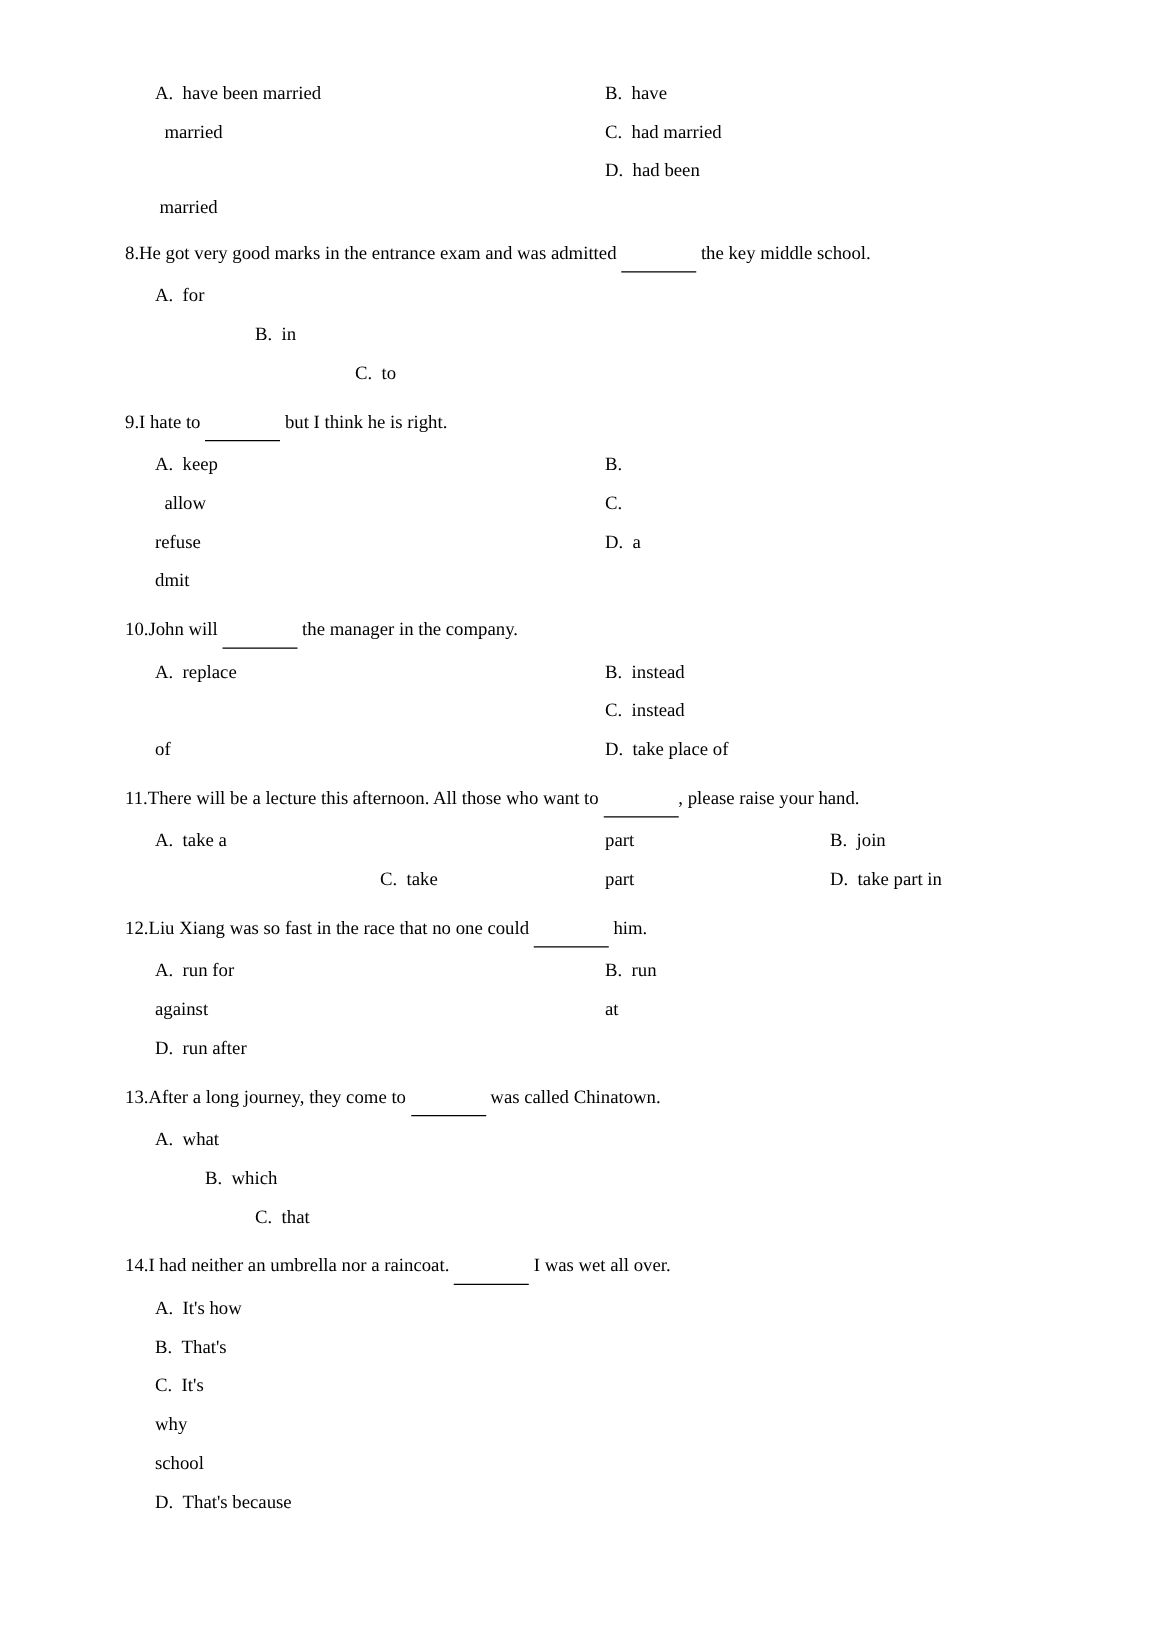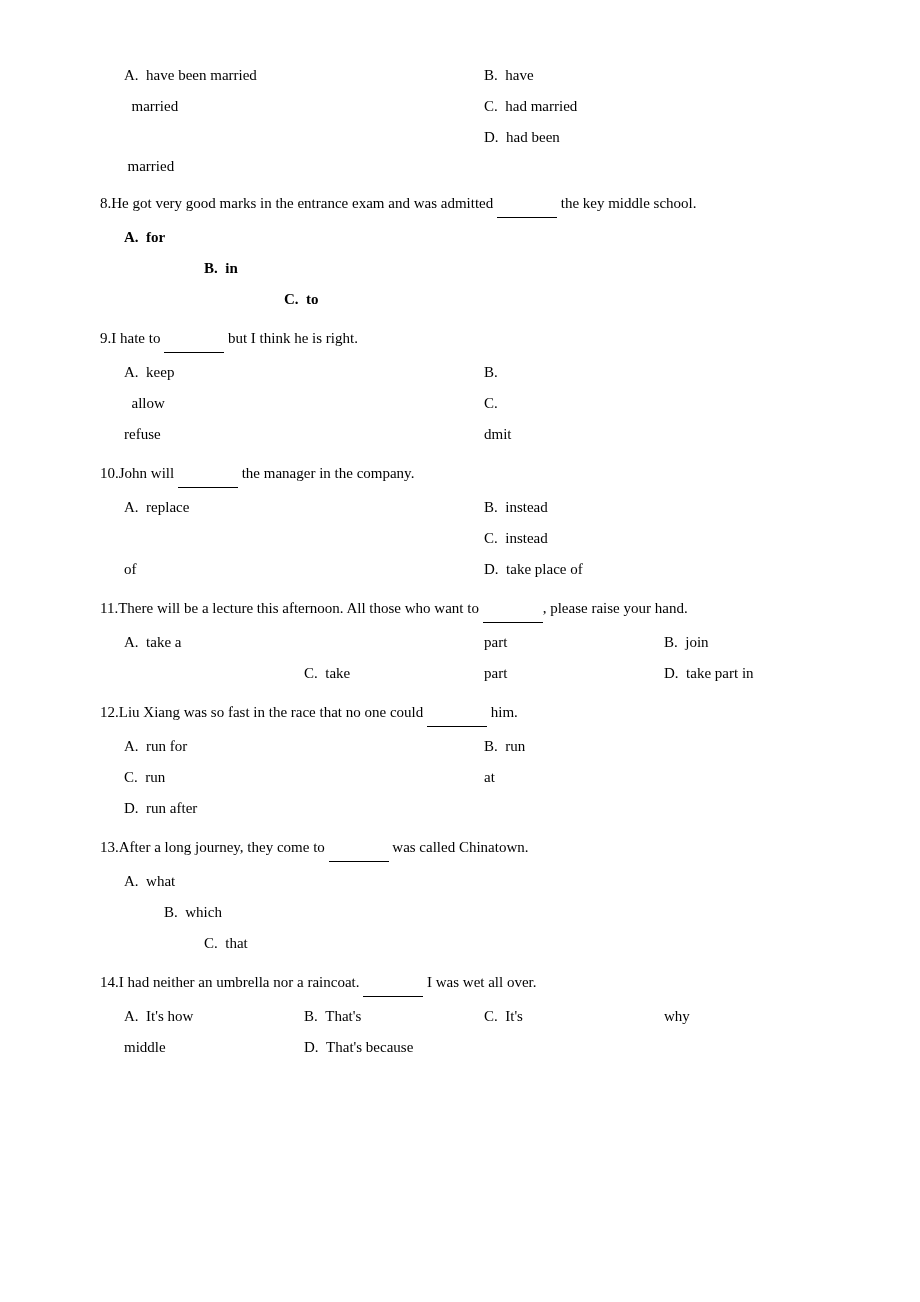--- a/index.html
+++ b/index.html
@@ -59,37 +59,38 @@
         <span>D.</span>&nbsp;&nbsp;had been
       </div>
     </div>
     <div style="margin-left:20px;">&nbsp;&nbsp;married</div>
   </div>
 
   <div class="question-block">
     <div class="question-text">
       8.He got very good marks in the entrance exam and was admitted <span class="blank">&nbsp;&nbsp;&nbsp;&nbsp;&nbsp;&nbsp;&nbsp;</span> the key middle school.
     </div>
-    <div style="margin-left:20px;font-weight:bold;">
+    <div style="margin-left:20px;">
       <div class="option">A.&nbsp;&nbsp;for</div>
       <div class="option" style="margin-left:80px;">B.&nbsp;&nbsp;in</div>
       <div class="option" style="margin-left:160px;">C.&nbsp;&nbsp;to</div>
     </div>
   </div>
 
   <div class="question-block">
     <div class="question-text">
       9.I hate to <span class="blank">&nbsp;&nbsp;&nbsp;&nbsp;&nbsp;&nbsp;&nbsp;</span> but I think he is right.
     </div>
     <div style="display:grid; grid-template-columns: 1fr 1fr; margin-left:20px;">
       <div class="option">A.&nbsp;&nbsp;keep</div>
       <div class="option">B.</div>
       <div class="option">&nbsp;&nbsp;allow</div>
       <div class="option">C.</div>
       <div class="option">refuse</div>
+      <div class="option">D.&nbsp;&nbsp;a</div>
       <div class="option">dmit</div>
     </div>
   </div>
 
   <div class="question-block">
     <div class="question-text">
       10.John will <span class="blank">&nbsp;&nbsp;&nbsp;&nbsp;&nbsp;&nbsp;&nbsp;</span> the manager in the company.
     </div>
     <div style="display:grid; grid-template-columns: 1fr 1fr; margin-left:20px;">
       <div class="option">A.&nbsp;&nbsp;replace</div>
@@ -117,44 +118,44 @@
     </div>
   </div>
 
   <div class="question-block">
     <div class="question-text">
       12.Liu Xiang was so fast in the race that no one could <span class="blank">&nbsp;&nbsp;&nbsp;&nbsp;&nbsp;&nbsp;&nbsp;</span> him.
     </div>
     <div style="display:grid; grid-template-columns: 1fr 1fr; margin-left:20px;">
       <div class="option">A.&nbsp;&nbsp;run for</div>
       <div class="option">B.&nbsp;&nbsp;run</div>
-      <div class="option">C.&nbsp;&nbsp;run</div>
+      <div class="option">against</div>
       <div class="option">at</div>
       <div class="option">D.&nbsp;&nbsp;run after</div>
     </div>
   </div>
 
   <div class="question-block">
     <div class="question-text">
       13.After a long journey, they come to <span class="blank">&nbsp;&nbsp;&nbsp;&nbsp;&nbsp;&nbsp;&nbsp;</span> was called Chinatown.
     </div>
     <div style="margin-left:20px;">
       <div class="option">A.&nbsp;&nbsp;what</div>
       <div class="option" style="margin-left:40px;">B.&nbsp;&nbsp;which</div>
       <div class="option" style="margin-left:80px;">C.&nbsp;&nbsp;that</div>
     </div>
   </div>
 
   <div class="question-block">
     <div class="question-text">
       14.I had neither an umbrella nor a raincoat. <span class="blank">&nbsp;&nbsp;&nbsp;&nbsp;&nbsp;&nbsp;&nbsp;</span> I was wet all over.
     </div>
-    <div style="display:grid; grid-template-columns: 1fr 1fr 1fr 1fr; margin-left:20px;">
+    <div style="display:grid; grid-template-columns: 1fr; margin-left:20px;">
       <div class="option">A.&nbsp;&nbsp;It's how</div>
       <div class="option">B.&nbsp;&nbsp;That's</div>
       <div class="option">C.&nbsp;&nbsp;It's</div>
       <div class="option">why</div>
-      <div class="option">middle</div>
+      <div class="option">school</div>
       <div class="option">D.&nbsp;&nbsp;That's because</div>
     </div>
   </div>
 
 </div>
 
 </body></html>

